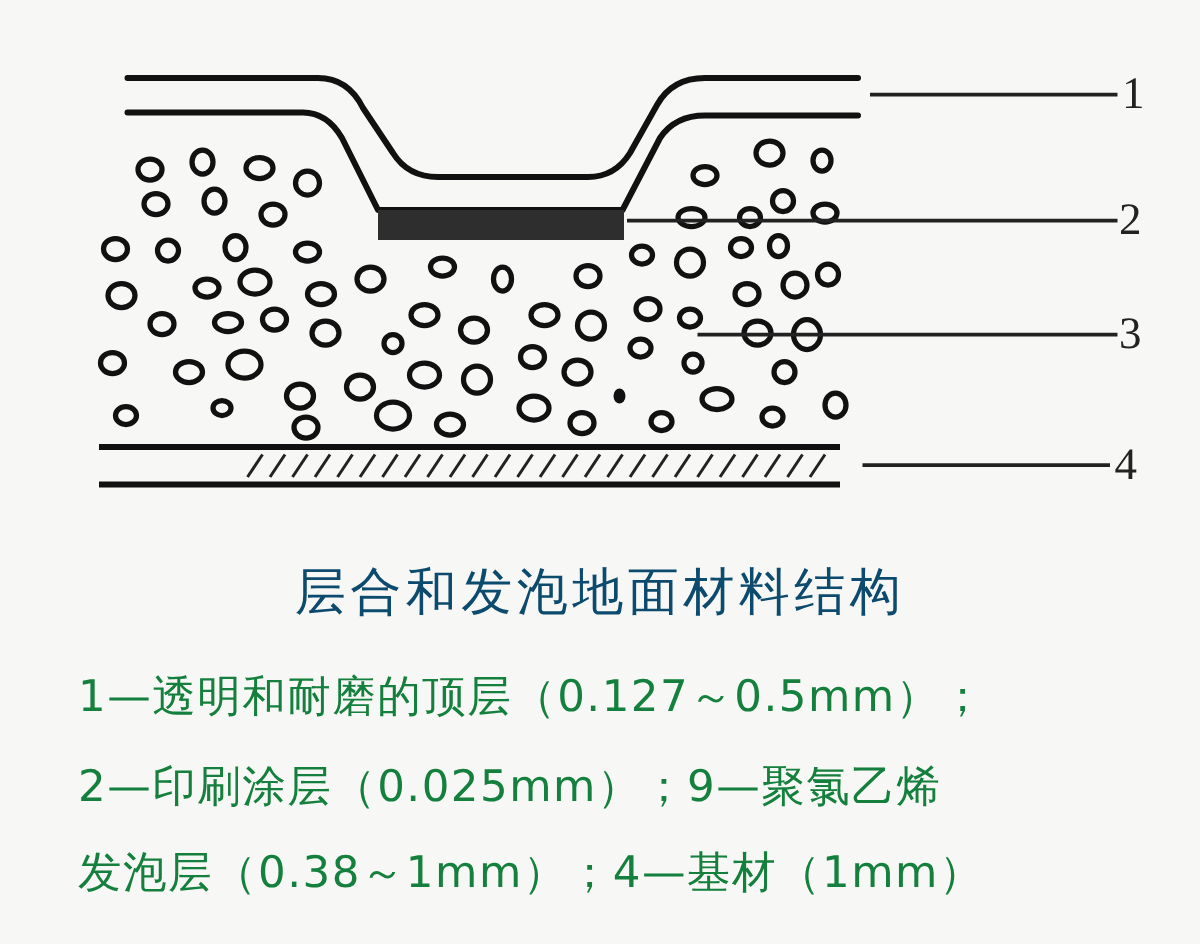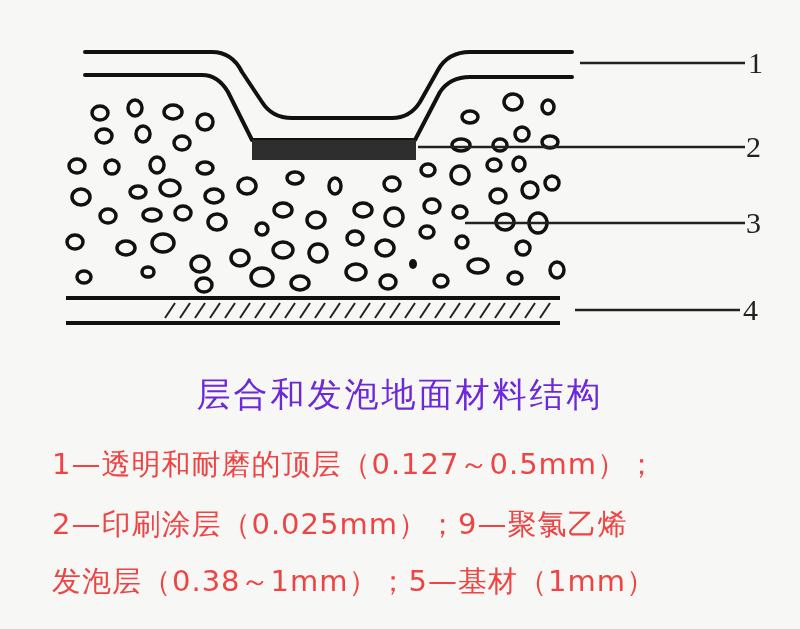--- a/index.html
+++ b/index.html
@@ -1,23 +1,23 @@
 <!DOCTYPE html>
 <html><head>
 <meta charset="utf-8">
 <style>
   html, body { margin:0; padding:0; }
   body { width:800px; height:629px; background:#f7f7f5; position:relative; overflow:hidden;
          font-family:"DejaVu Serif", serif; color:#1a1a1a; }
   #diagram { position:absolute; left:0; top:0; width:800px; height:360px; }
   .lbl { position:absolute; font-family:"Liberation Serif", serif; font-size:30px; color:#222; }
   .title { position:absolute; left:0; top:372px; width:800px; text-align:center;
-           font-family:"DejaVu Sans", sans-serif; font-size:34px; letter-spacing:3px; color:#6d28d9; }
+           font-family:"DejaVu Sans", sans-serif; font-size:34px; letter-spacing:3px; color:#0c4a6e; }
   .legend { position:absolute; left:52px; font-family:"DejaVu Sans", sans-serif; font-size:29px;
-            letter-spacing:1px; color:#ef4444; white-space:nowrap; }
+            letter-spacing:1px; color:#15803d; white-space:nowrap; }
 </style>
 </head>
 <body>
 
 <svg id="diagram" viewBox="0 0 800 360" xmlns="http://www.w3.org/2000/svg">
   <g fill="none" stroke="#111" stroke-width="4" stroke-linejoin="round" stroke-linecap="round">
 
     <path d="M85,52 L212,52 Q232,52 242,72 L262,102 Q272,118 292,118 L392,118 Q410,118 420,102 L438,70 Q448,52 470,52 L572,52"></path>
 
     <path d="M85,75 L202,75 Q218,75 228,92 L252,140 L415,140 L440,92 Q450,77 470,77 L572,77"></path>
@@ -140,13 +140,13 @@
 </svg>
 
 <div class="lbl" style="left:748px;top:46px;">1</div>
 <div class="lbl" style="left:746px;top:130px;">2</div>
 <div class="lbl" style="left:746px;top:206px;">3</div>
 <div class="lbl" style="left:743px;top:293px;">4</div>
 
 <div class="title">层合和发泡地面材料结构</div>
 <div class="legend" style="top:445px;">1—透明和耐磨的顶层（0.127～0.5mm）；</div>
 <div class="legend" style="top:505px;">2—印刷涂层（0.025mm）；9—聚氯乙烯</div>
-<div class="legend" style="top:562px;">发泡层（0.38～1mm）；5—基材（1mm）</div>
+<div class="legend" style="top:562px;">发泡层（0.38～1mm）；4—基材（1mm）</div>
 
 </body></html>

